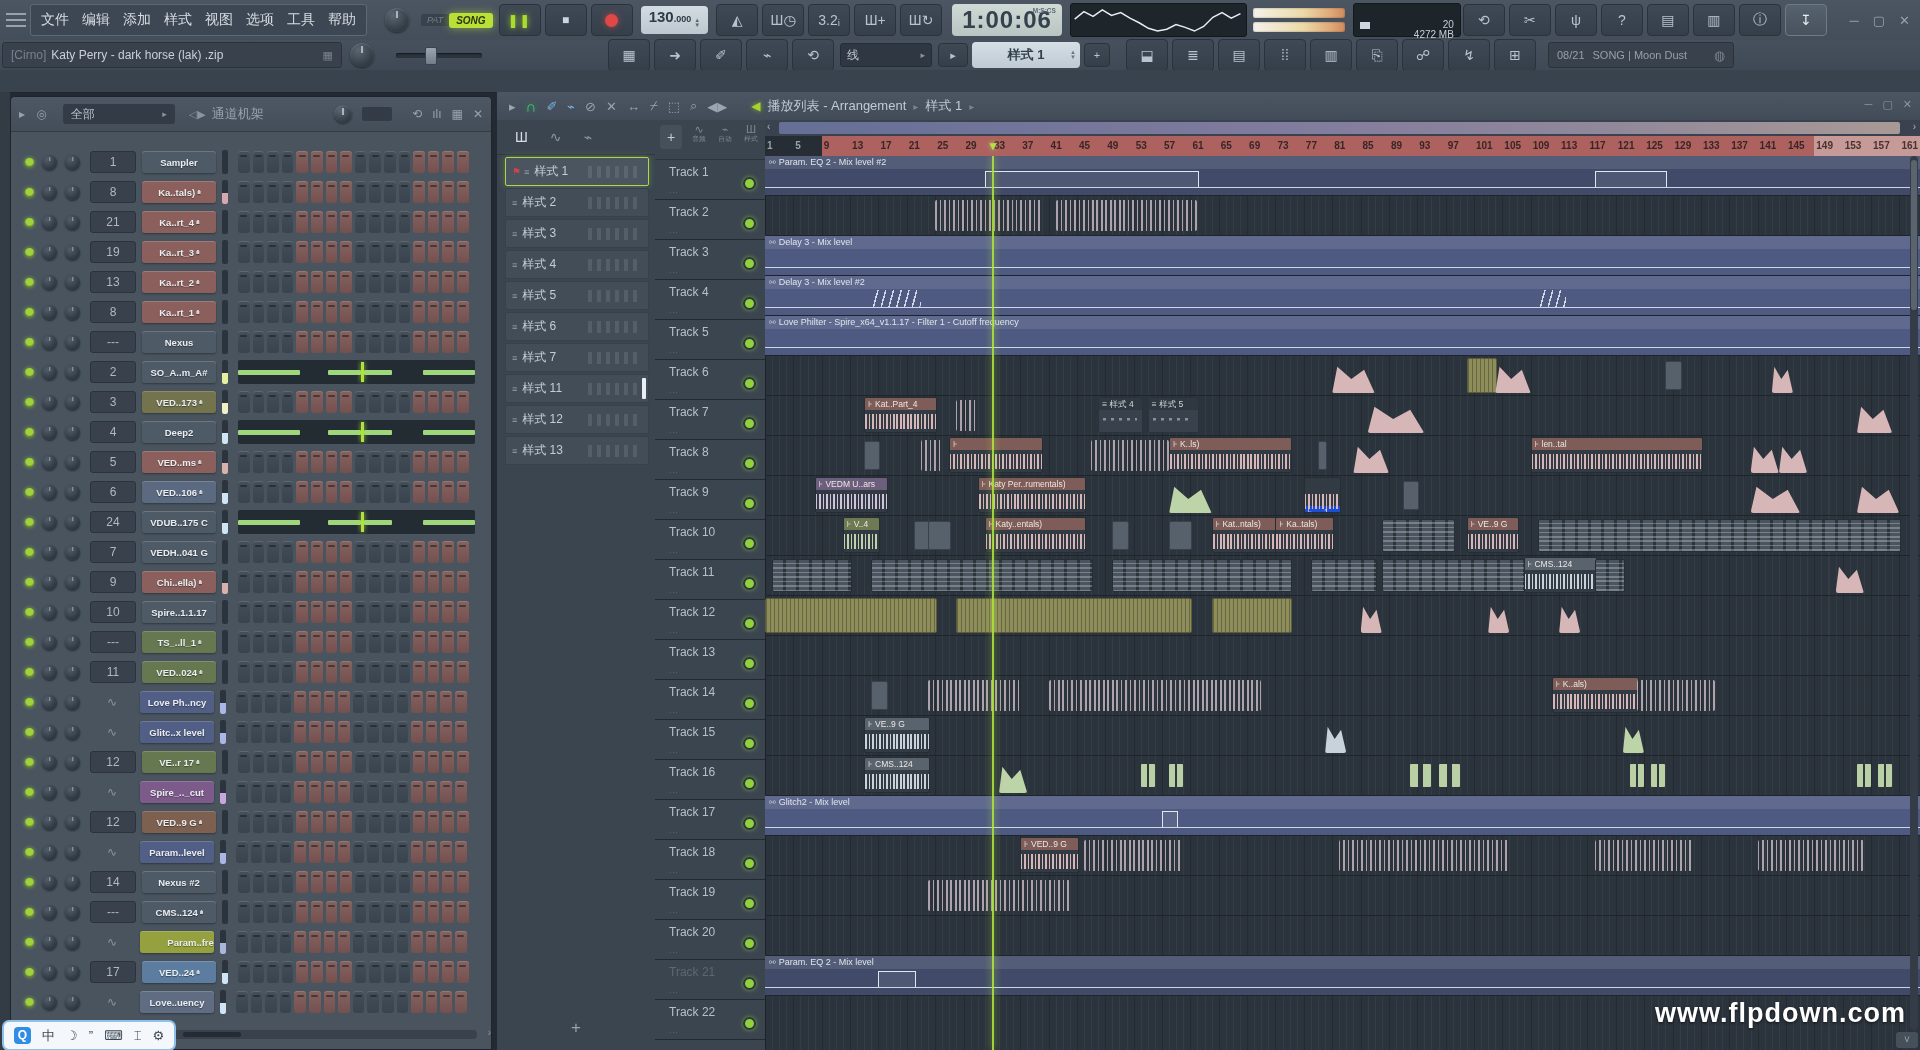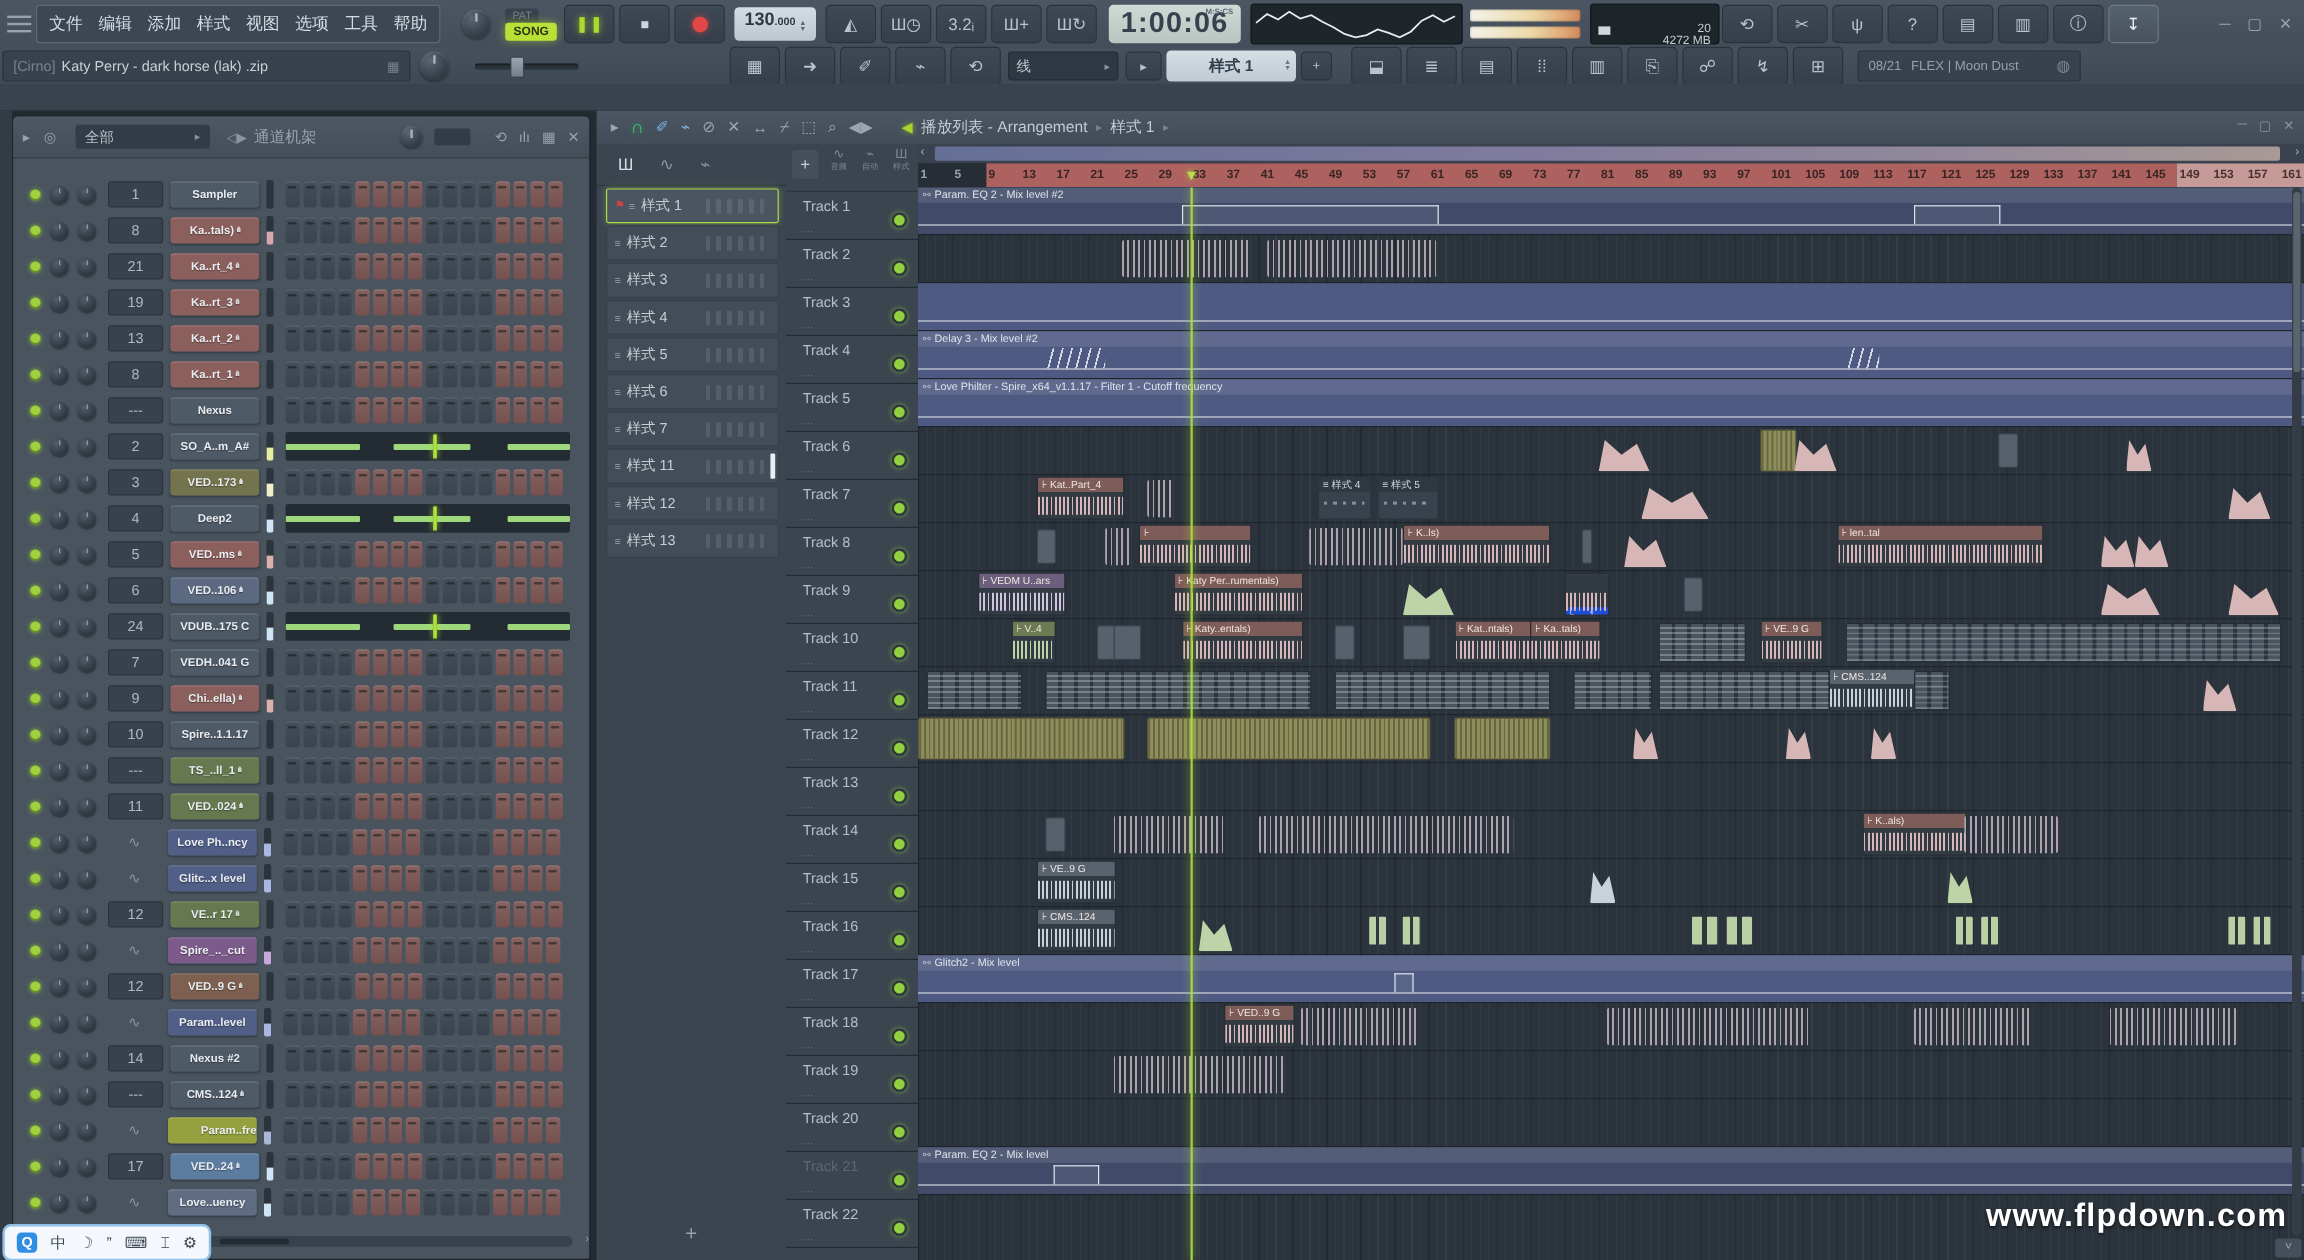--- a/index.html
+++ b/index.html
@@ -13,21 +13,21 @@
   .burger{width:20px;height:14px;margin:0 4px 0 6px;display:flex;flex-direction:column;justify-content:space-between;}
   .burger i{height:2px;background:#97a2ad;}
   #menubox{height:30px;background:#3d4753;border:1px solid #5d6873;border-radius:3px;display:flex;align-items:center;padding:0 10px;margin-right:10px;}
   #menubox span{font-size:14px;color:#d6dce2;margin-right:13px;white-space:nowrap;}
   #menubox span:last-child{margin-right:0;}
   .knob{width:24px;height:24px;border-radius:50%;background:radial-gradient(circle at 35% 30%,#5a6672,#323b44 70%);box-shadow:inset 0 1px 2px rgba(255,255,255,.15),0 1px 2px rgba(0,0,0,.5);margin:0 8px;position:relative;}
   .knob:after{content:"";position:absolute;left:50%;top:3px;width:2px;height:7px;background:#aab4be;transform:translateX(-50%);}
   .tbtn{height:30px;min-width:32px;background:linear-gradient(#3f4955,#353f4a);border:1px solid #2a323b;border-radius:4px;display:flex;align-items:center;justify-content:center;margin:0 2px;font-size:14px;color:#b9c3cd;padding:0 4px;}
   .tbtn.hl{background:linear-gradient(#56626e,#47525e);border-color:#6d7a87;color:#e8eef3;}
   .tbtn.sm{font-size:11px;}
-  #patsong{display:flex;flex-direction:column;margin:0 4px;align-items:flex-start;}
+  #patsong{display:flex;flex-direction:row;margin:0 4px;align-items:center;font-style:italic;}
   #pat{font-size:9px;color:#727e8a;background:#39424c;border-radius:3px 3px 0 0;padding:1px 6px;}
   #song{font-size:10px;font-weight:bold;color:#2c3510;background:#b9e036;border-radius:3px;padding:2px 7px;box-shadow:0 0 8px rgba(185,224,54,.55);}
   #pausebtn span{color:#aadc2e;font-size:13px;letter-spacing:1px;text-shadow:0 0 6px rgba(170,220,46,.8);}
   #stopbtn span{color:#cdd6de;font-size:12px;}
   #recbtn i{width:13px;height:13px;border-radius:50%;background:#e04848;box-shadow:0 0 6px rgba(224,72,72,.7);}
   #tempo{height:26px;background:linear-gradient(#d3dce2,#bcc7cf);border-radius:4px;color:#2e3b46;font-weight:bold;font-size:15px;display:flex;align-items:baseline;padding:2px 8px 0 8px;margin:0 6px;}
   #tempo .dec{font-size:9px;font-weight:bold;}
   .spin{display:flex;flex-direction:column;font-size:6px;color:#5a6873;margin-left:3px;line-height:5px;}
   #timebox{height:32px;background:linear-gradient(#cfd9d6,#b9c5c2);border-radius:4px;color:#33424d;display:flex;align-items:center;padding:0 10px;margin:0 8px;position:relative;}
   #timebox .t{font-size:24px;letter-spacing:1px;font-weight:bold;}
@@ -292,21 +292,21 @@
         <div class="tbtn">▤</div>
         <div class="tbtn">⁞⁞</div>
         <div class="tbtn">▥</div>
         <div class="tbtn">⎘</div>
         <div class="tbtn">☍</div>
         <div class="tbtn">↯</div>
         <div class="tbtn">⊞</div>
       </div>
     <div id="flexbox">
       <span style="margin-right:8px;">08/21</span>
-      <span>FLEX | Moon Dust</span>
+      <span>SONG | Moon Dust</span>
       <span class="g">◍</span>
     </div>
   </div>
 
   <div id="deskbg"></div>
   <div id="strip"></div>
 
   <div id="rack">
     <div id="rackhdr">
       <span class="icon" id="rackhdrL"><span style="margin-right: 8px;">▸ </span><span style="margin-right: 8px;">◎ </span></span>
@@ -2262,20 +2262,21 @@
               <div class="astep" style="left: 219.79px; width: 212.7px;"></div>
               <div class="astep" style="left: 829.53px; width: 70.9px;"></div>
             </div>
           </div>
           <div class="lane">
             <div class="clip k-notes" style="left: 170.16px; width: 106.35px;"></div>
             <div class="clip k-notes" style="left: 290.69px; width: 141.8px;"></div>
           </div>
           <div class="lane">
             <div class="alane" style="background: rgb(78, 90, 130);">
+              <div class="ahdr"><span class="lk">⚯</span><span>Delay 3 - Mix level</span></div>
               <div class="aline"></div>
             </div>
           </div>
           <div class="lane">
             <div class="alane" style="background: rgb(78, 90, 130);">
               <div class="ahdr"><span class="lk">⚯</span><span>Delay 3 - Mix level #2</span></div>
               <div class="aline"></div>
             </div>
             <div class="clip k-saw" style="left: 106.35px; width: 49.63px;"></div>
             <div class="clip k-saw" style="left: 772.81px; width: 28.36px;"></div>

